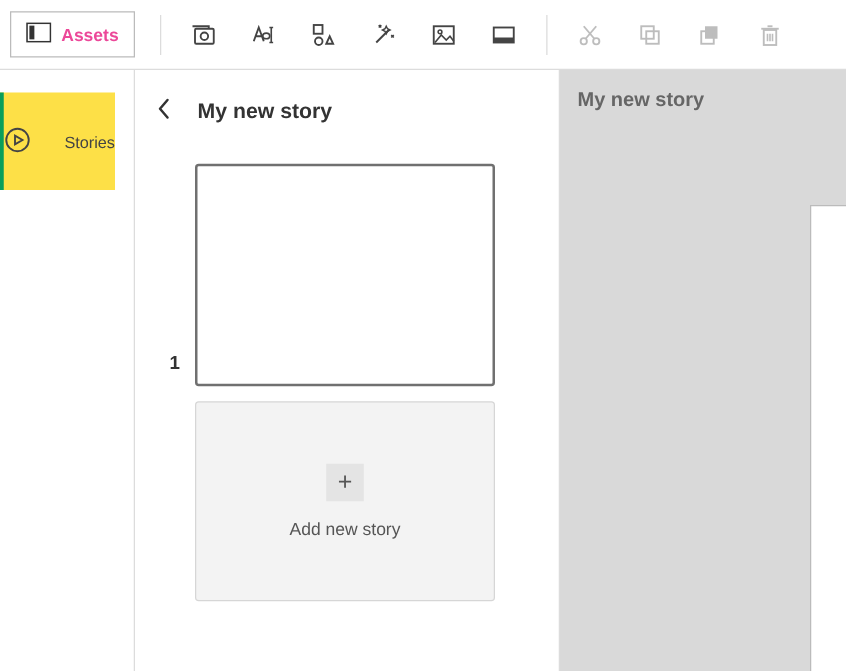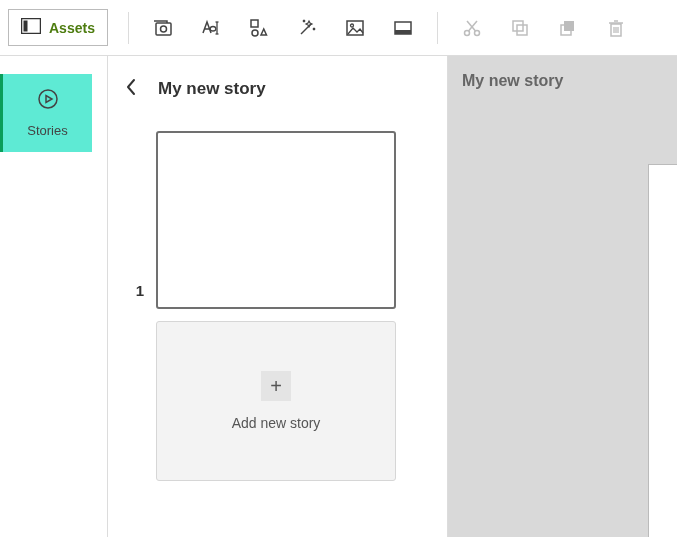--- a/index.html
+++ b/index.html
@@ -24,21 +24,21 @@
     display: flex;
     align-items: center;
     gap: 8px;
     border: 1px solid #bbb;
     background: #fff;
     padding: 8px 12px;
     margin-right: 10px;
     cursor: pointer;
     font-size: 14px;
     font-weight: 600;
-    color: #4d7c0f;
+    color: #ec4899;
   }
   .tb-divider {
     width: 1px;
     height: 32px;
     background: #dcdcdc;
     margin: 0 10px;
   }
   .tb-icon {
     display: flex;
     align-items: center;
@@ -55,26 +55,26 @@
   }
   .sidebar {
     width: 108px;
     background: #fff;
     border-right: 1px solid #dcdcdc;
     padding-top: 18px;
   }
   .sidebar-item {
     width: 92px;
     height: 78px;
-    background: #5eead4;
+    background: #fde047;
     border-left: 3px solid #0a9e5a;
     display: flex;
-    flex-direction: column;
-    align-items: center;
-    justify-content: center;
+    flex-direction: row;
+    align-items: center;
+    justify-content: space-between;
     gap: 10px;
     cursor: pointer;
   }
   .sidebar-item span.lbl { font-size: 13px; color: #444; }
   .slides-panel {
     width: 340px;
     background: #fff;
     border-right: 1px solid #dcdcdc;
     padding: 18px 12px 0 12px;
   }

